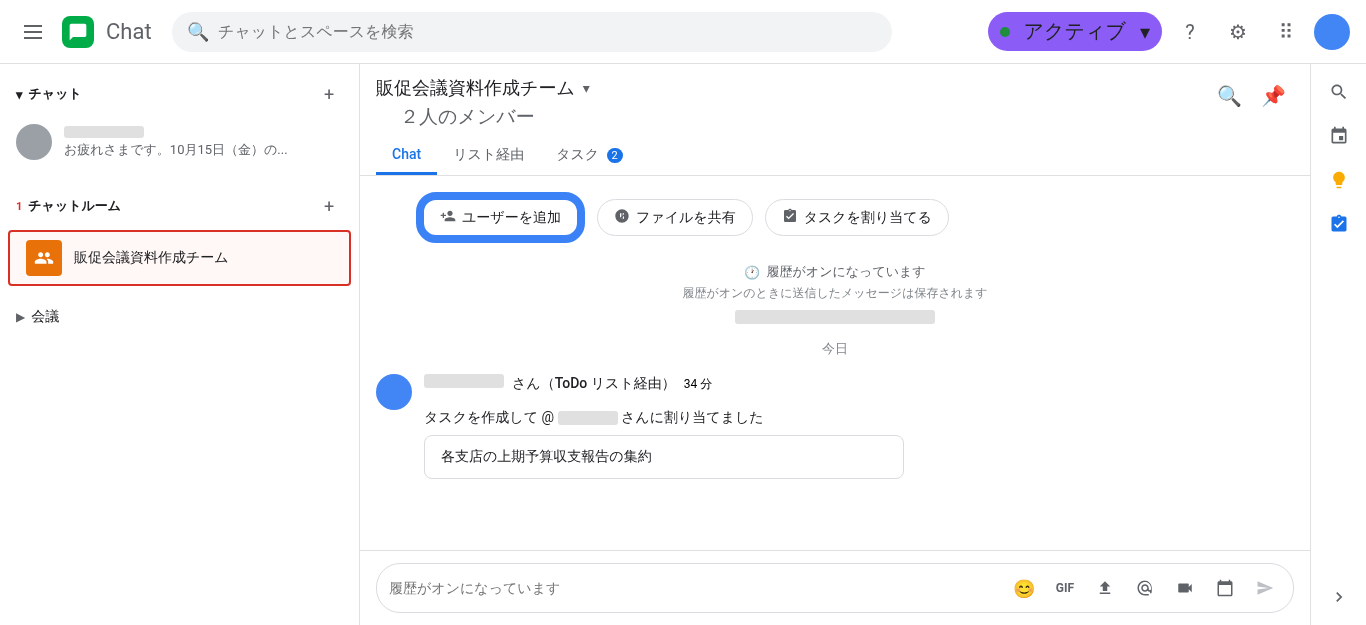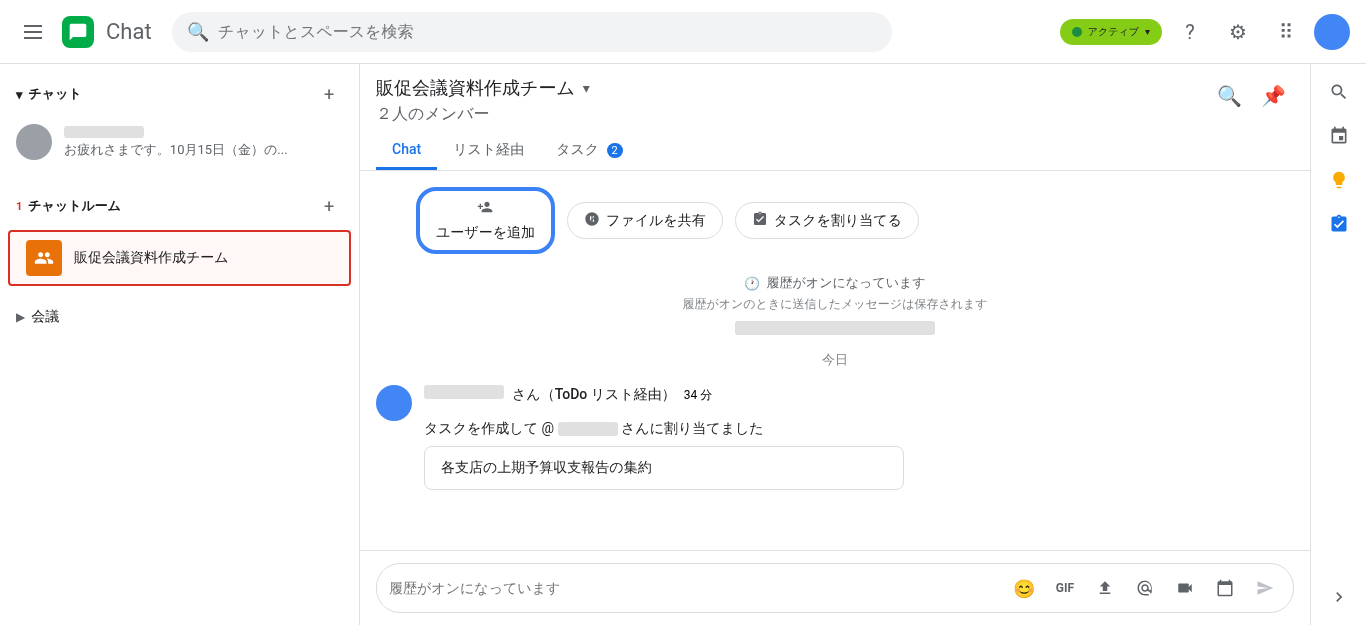--- a/index.html
+++ b/index.html
@@ -11,21 +11,21 @@
     }
     .hamburger-btn { display: flex; flex-direction: column; gap: 4px; cursor: pointer; padding: 8px; border-radius: 50%; }
     .hamburger-btn span { width: 18px; height: 2px; background: #5f6368; display: block; }
     .app-logo { width: 32px; height: 32px; background: #00ac47; border-radius: 8px; display: flex; align-items: center; justify-content: center; flex-shrink: 0; }
     .app-logo svg { fill: white; }
     .app-title { font-size: 22px; color: #5f6368; font-weight: 400; margin-right: 8px; }
     .search-bar { flex: 1; max-width: 720px; height: 40px; background: #f1f3f4; border-radius: 24px; display: flex; align-items: center; padding: 0 16px; gap: 8px; }
     .search-bar input { border: none; background: transparent; outline: none; font-size: 16px; color: #202124; width: 100%; }
     .search-icon-wrap { color: #5f6368; font-size: 18px; }
     .header-right { margin-left: auto; display: flex; align-items: center; gap: 8px; }
-    .status-badge { display: flex; align-items: center; gap: 6px; background: #84cc16; border-radius: 20px; padding: 6px 12px; cursor: pointer; font-size: 10px; }
+    .status-badge { display: flex; align-items: center; gap: 14px; background: #8b5cf6; border-radius: 20px; padding: 6px 12px; cursor: pointer; font-size: 20px; }
     .status-dot { width: 10px; height: 10px; background: #1e8e3e; border-radius: 50%; }
     .icon-btn { width: 40px; height: 40px; border-radius: 50%; display: flex; align-items: center; justify-content: center; cursor: pointer; color: #5f6368; font-size: 20px; }
     .avatar { width: 36px; height: 36px; border-radius: 50%; background: #4285f4; cursor: pointer; }
 
     
     .main-layout { display: flex; flex: 1; overflow: hidden; }
 
     
     .sidebar { width: 360px; flex-shrink: 0; border-right: 1px solid #e0e0e0; display: flex; flex-direction: column; overflow-y: auto; }
     .sidebar-section { padding: 8px 0; }
@@ -47,31 +47,31 @@
     .right-panel { width: 56px; flex-shrink: 0; border-left: 1px solid #e0e0e0; display: flex; flex-direction: column; align-items: center; padding: 8px 0; gap: 4px; }
     .right-icon-btn { width: 40px; height: 40px; border-radius: 50%; display: flex; align-items: center; justify-content: center; cursor: pointer; color: #5f6368; font-size: 18px; }
     .right-icon-btn.colored-yellow { color: #f9ab00; }
     .right-icon-btn.colored-blue { color: #1a73e8; }
 
     
     .chat-content { flex: 1; display: flex; flex-direction: column; overflow: hidden; }
     .chat-header { padding: 12px 16px 0 16px; border-bottom: 1px solid #e0e0e0; }
     .chat-title-row { display: flex; align-items: center; gap: 8px; margin-bottom: 4px; }
     .chat-title { font-size: 18px; font-weight: 500; color: #202124; }
-    .chat-members { font-size: 16px; color: #5f6368; margin-bottom: 8px; }
+    .chat-members { font-size: 19px; color: #5f6368; margin-bottom: 8px; margin-left: 24px; }
     .chat-tabs { display: flex; gap: 0; }
     .chat-tab { padding: 8px 16px; font-size: 14px; cursor: pointer; color: #5f6368; border-bottom: 3px solid transparent; }
     .chat-tab.active { color: #1a73e8; border-bottom: 3px solid #1a73e8; font-weight: 500; }
     .chat-tab-badge { background: #1a73e8; color: white; border-radius: 10px; font-size: 11px; padding: 1px 5px; margin-left: 4px; }
 
     
     .chat-body { flex: 1; overflow-y: auto; padding: 16px; position: relative; }
     .action-buttons { display: flex; gap: 12px; margin-bottom: 20px; align-items: center; padding-left: 40px; }
     .action-btn { display: flex; align-items: center; gap: 6px; padding: 8px 16px; border: 1px solid #dadce0; border-radius: 20px; cursor: pointer; font-size: 14px; color: #202124; background: white; }
-    .action-btn.highlighted { border: 4px solid #3b82f6; flex-direction: column; }
+    .action-btn.highlighted { border: 8px solid #3b82f6; }
     .history-notice { text-align: center; margin: 16px 0 8px; }
     .history-icon-row { display: flex; align-items: center; justify-content: center; gap: 6px; font-size: 13px; color: #5f6368; margin-bottom: 4px; }
     .history-sub { font-size: 12px; color: #80868b; text-align: center; }
     .date-divider { text-align: center; color: #80868b; font-size: 13px; margin: 16px 0; }
     .message-row { display: flex; gap: 12px; margin-bottom: 8px; }
     .msg-avatar { width: 36px; height: 36px; border-radius: 50%; background: #4285f4; flex-shrink: 0; }
     .msg-content { flex: 1; }
     .msg-header { display: flex; align-items: baseline; gap: 8px; margin-bottom: 16px; }
     .msg-name { font-size: 14px; font-weight: 500; color: #202124; }
     .msg-name-blurred { display: inline-block; width: 80px; height: 14px; background: #e0e0e0; border-radius: 3px; }

